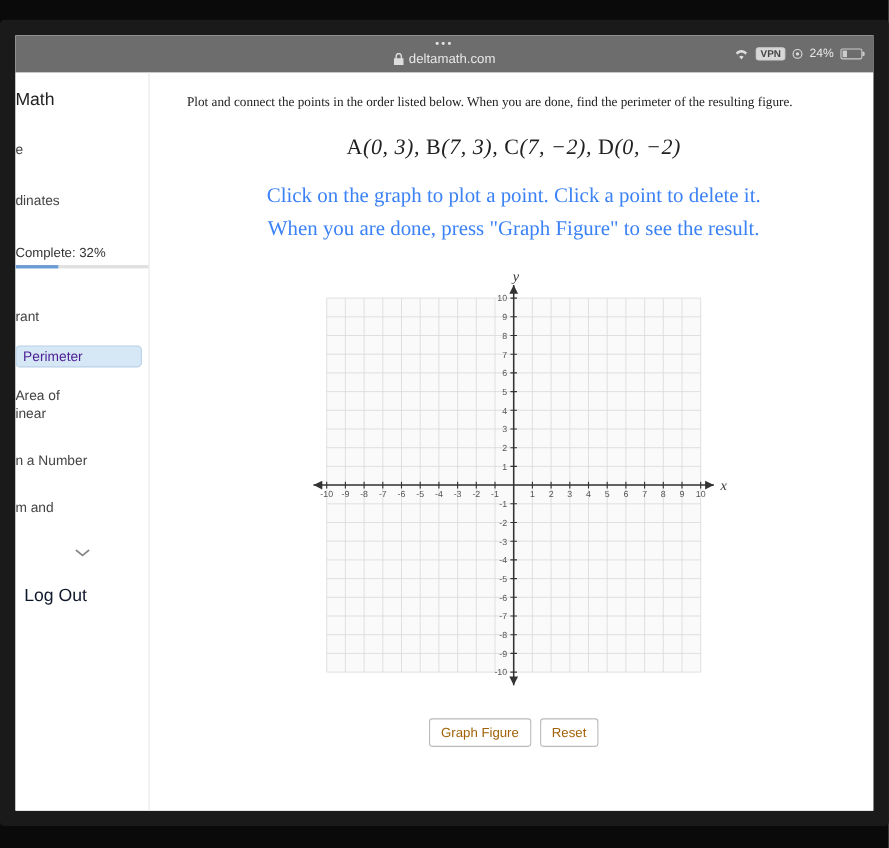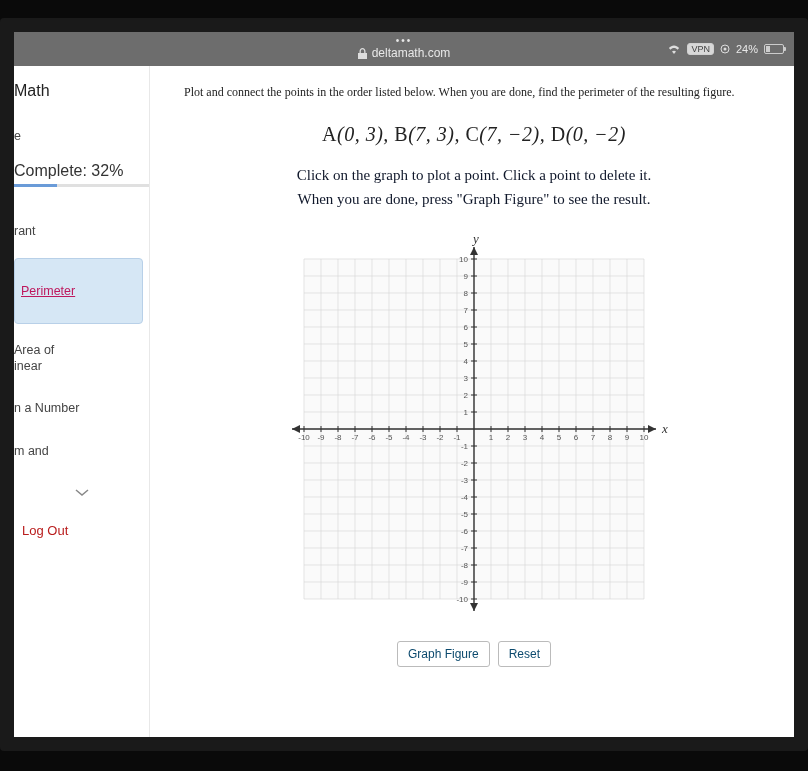--- a/index.html
+++ b/index.html
@@ -31,96 +31,95 @@
     position: relative;
   }
   .status-center { display:flex; flex-direction:column; align-items:center; gap:2px;}
   .dots { letter-spacing: 2px; font-size:10px; line-height:6px;}
   .lock-url { display:flex; align-items:center; gap:5px; font-size:12px;}
   .status-right {
     position:absolute; right:10px; top:0; height:100%;
     display:flex; align-items:center; gap:6px; font-size:11px;
   }
   .wifi-icon{width:14px;height:10px;}
-  .vpn-badge{border:1px solid #d0d0d0;border-radius:3px;padding:0 3px;font-size:9px;font-weight:normal;background:#d8d8d8;color:#444;}
+  .vpn-badge{border:1px solid #d0d0d0;border-radius:3px;padding:0 3px;font-size:9px;font-weight:bold;background:#d8d8d8;color:#444;}
   .battery-box{width:20px;height:10px;border:1px solid #ccc;border-radius:2px;position:relative;}
   .battery-box::after{content:"";position:absolute;right:-3px;top:2px;width:2px;height:4px;background:#ccc;border-radius:0 1px 1px 0;}
   .battery-fill{position:absolute;left:1px;top:1px;bottom:1px;width:24%;background:#ccc;}
 
   .content-area {
     position:absolute;
     top:34px; bottom:0; left:0; right:0;
     background:#fff;
     display:flex;
   }
   .sidebar {
-    width:136px;
+    width:122px;
     border-right:1px solid #e8e8e8;
     padding-top:12px;
     font-family: 'Helvetica Neue', Arial, sans-serif;
     font-size:13px;
     color:#333;
     display:flex;
     flex-direction:column;
     position:relative;
   }
   .sidebar-title { font-size:16px; padding:4px 8px 20px 0; color:#222;}
   .side-item { padding:8px 6px 8px 0; color:#444; cursor:pointer; font-size:12.5px; line-height:1.3;}
   .side-item.spaced { margin-top:14px; margin-bottom:14px;}
   .complete-box { margin:10px 0 18px 0;}
-  .complete-label{font-size:16px;color:#333;padding-bottom:4px;}
+  .complete-label{font-size:12px;color:#333;padding-bottom:4px;}
   .complete-bar{height:3px;background:#e0e0e0;position:relative;}
   .complete-bar-fill{height:100%;width:32%;background:#6a9bd8;}
   .side-item.active{
     background:#d6e7f5;
     border:1px solid #b8d0e8;
     border-radius:4px;
-    padding:24px 6px;
+    padding:1px 6px;
     margin:2px 6px 2px 0;
-    color:#be185d;
-    text-decoration:underline;
+    color:#4c1d95;
   }
   .chevron-row{display:flex;justify-content:center;padding:12px 0;color:#888;cursor:pointer;}
-  .logout{padding:14px 0 0 8px;color:#b91c1c;font-size:13px;cursor:pointer;}
+  .logout{padding:14px 0 0 8px;color:#0f172a;font-size:16px;cursor:pointer;}
 
   .main {
     flex:1;
     padding:18px 30px 10px 34px;
     overflow:hidden;
     color:#222;
   }
   .prompt{font-size:12px;line-height:1.45;max-width:610px;}
   .formula{
     font-family:'Times New Roman',serif;
     font-size:20px;
     text-align:center;
     margin:22px 0 18px 0;
     font-style:italic;
     letter-spacing:.5px;
   }
   .formula .up{font-style:normal;}
   .instructions{
-    font-size:15px;
+    font-size:19px;
     text-align:center;
     line-height:1.55;
     margin-bottom:18px;
-    color:#0f172a;
+    color:#3b82f6;
   }
   .graph-wrap{display:flex;justify-content:center;}
   .axis-label{font-style:italic;font-family:'Times New Roman',serif;font-size:13px;fill:#333;}
   .tick{font-family:Arial,sans-serif;font-size:8px;fill:#555;}
   .btn-row{display:flex;justify-content:center;gap:8px;margin-top:12px;}
   .btn{
     font-family:Arial,sans-serif;
     font-size:12px;
     padding:5px 10px;
     background:#fff;
     border:1px solid #bbb;
     border-radius:3px;
-    color:#0c4a6e;
+    color:#a16207;
     cursor:pointer;
   }
 </style>
 </head>
 <body>
 
 <div class="device-frame">
 
   <div class="status-bar">
     <div class="status-center">
@@ -145,20 +144,21 @@
       <span class="battery-box">
           <span class="battery-fill"></span>
         </span>
     </div>
   </div>
 
   <div class="content-area">
     <div class="sidebar">
       <div class="sidebar-title">Math</div>
       <div class="side-item">e</div>
+      <div class="side-item spaced">dinates</div>
       <div class="complete-box">
         <div class="complete-label"><span>Complete: 32%</span></div>
         <div class="complete-bar">
             <div class="complete-bar-fill"></div>
           </div>
       </div>
       <div id="side-list">
           <div class="side-item" style="white-space: pre-line; margin-top: 10px; margin-bottom: 10px;">rant</div>
           <div class="side-item active" style="white-space: pre-line;">Perimeter</div>
           <div class="side-item" style="white-space: pre-line; margin-top: 10px; margin-bottom: 10px;">Area of

